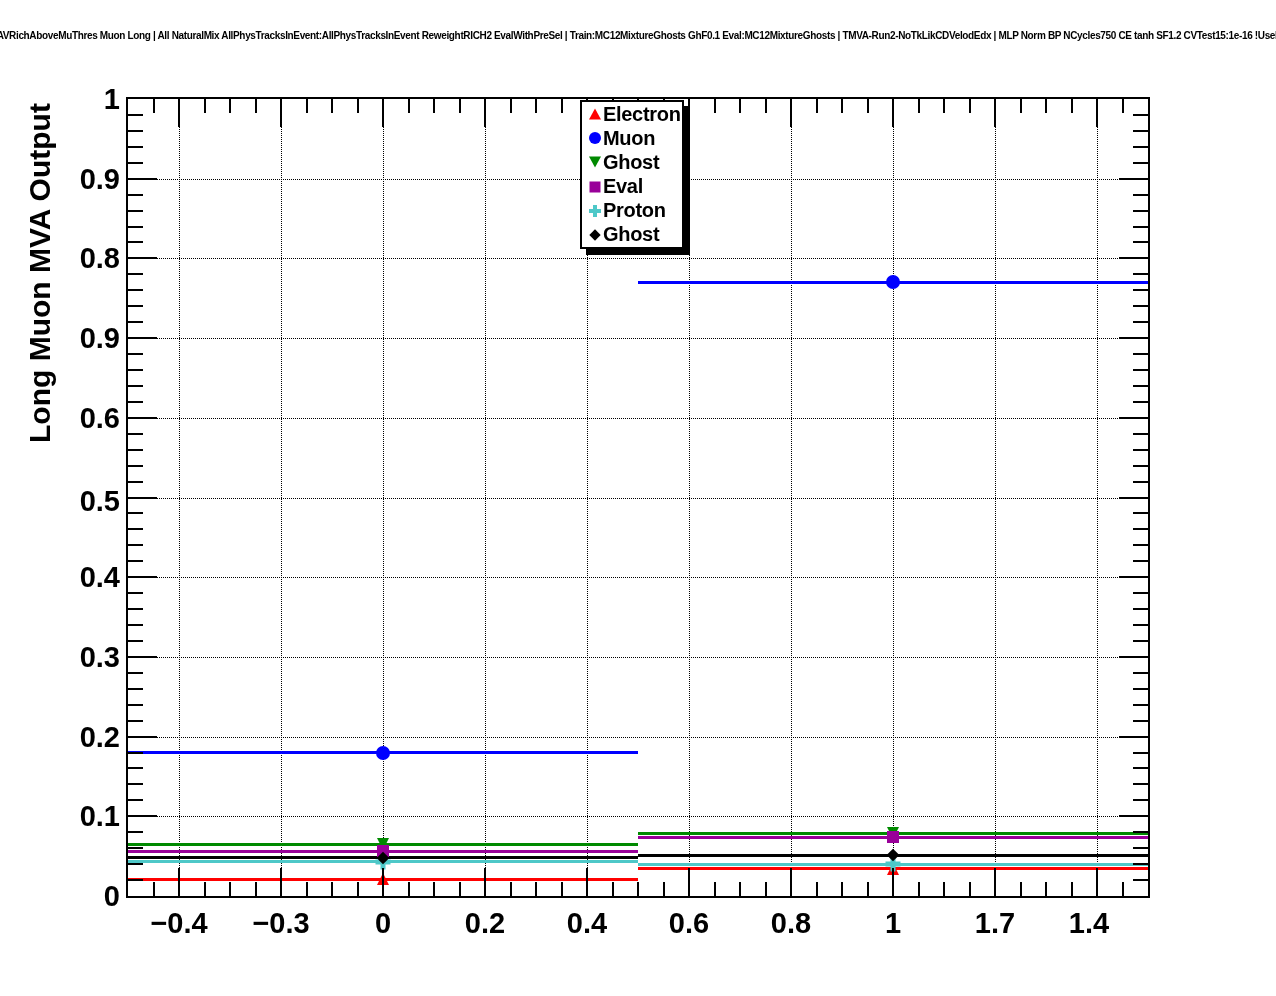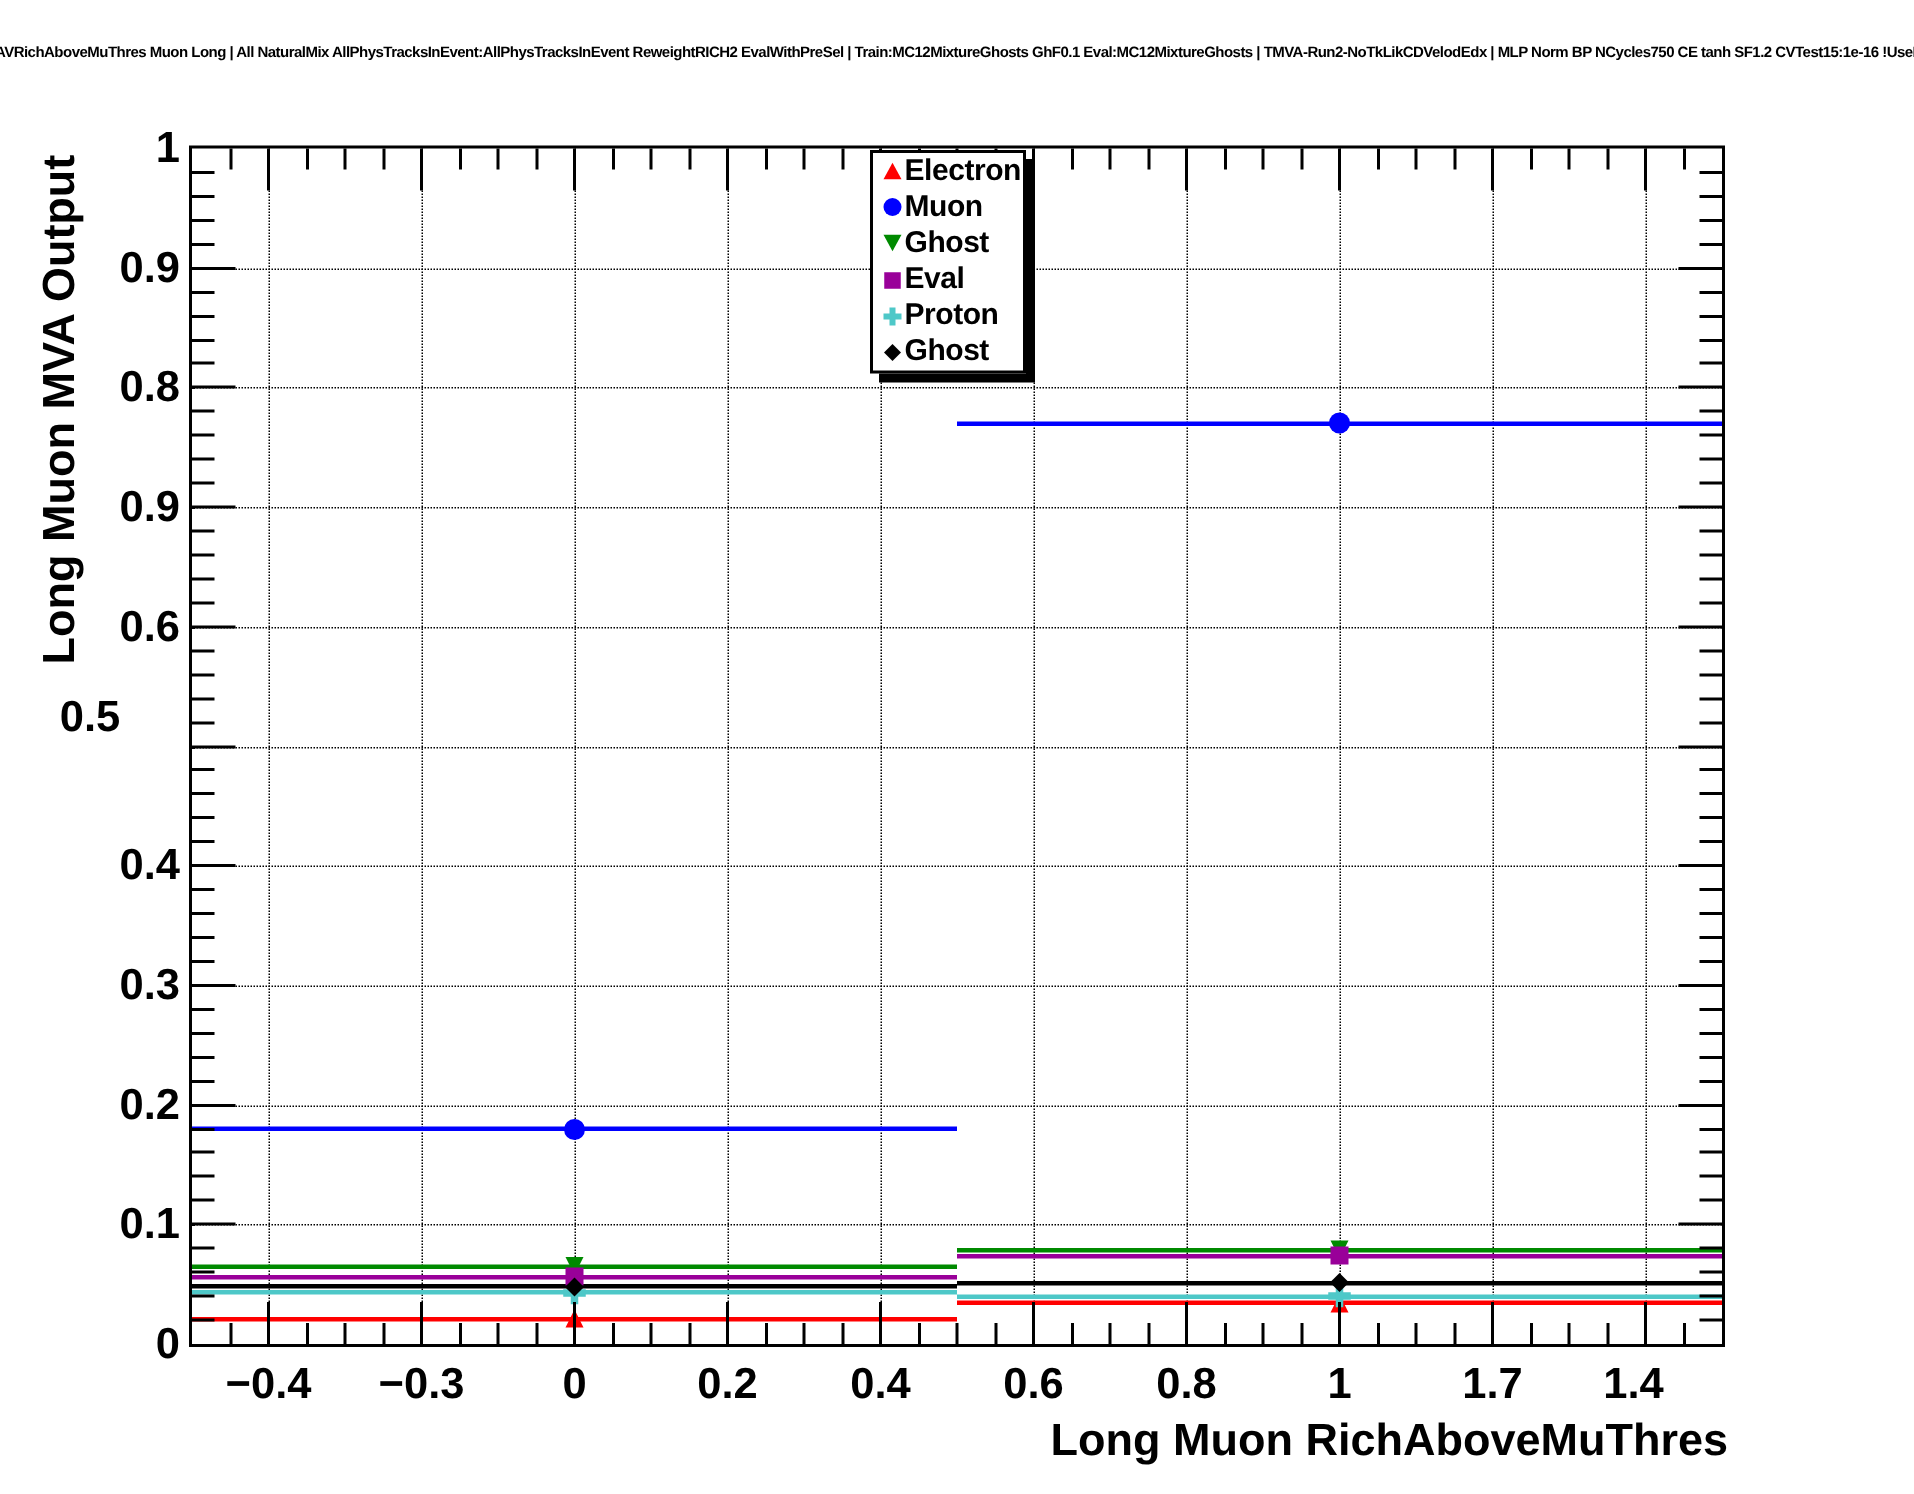--- a/index.html
+++ b/index.html
@@ -48,21 +48,20 @@
   .legend-marker{position:relative;width:16px;height:16px;flex:0 0 16px;}
   .legend-marker .mk{left:50%;top:50%;}
   .legend-label{font-size:20px;font-weight:bold;white-space:nowrap;letter-spacing:-0.3px;}
 </style>
 </head>
 <body>
 
 <div id="canvas">
   <div class="plot-title">MVAVRichAboveMuThres Muon Long | All NaturalMix AllPhysTracksInEvent:AllPhysTracksInEvent ReweightRICH2 EvalWithPreSel | Train:MC12MixtureGhosts GhF0.1 Eval:MC12MixtureGhosts | TMVA-Run2-NoTkLikCDVelodEdx | MLP Norm BP NCycles750 CE tanh SF1.2 CVTest15:1e-16 !UseReg</div>
   <div class="y-title">Long Muon MVA Output</div>
-  <div class="x-title">Long Muon RichAboveMuThres</div>
   <div id="plot-area">
       <div class="gridline-v" style="left: 51px;"></div>
       <div class="gridline-v" style="left: 153px;"></div>
       <div class="gridline-v" style="left: 255px;"></div>
       <div class="gridline-v" style="left: 357px;"></div>
       <div class="gridline-v" style="left: 459px;"></div>
       <div class="gridline-v" style="left: 561px;"></div>
       <div class="gridline-v" style="left: 663px;"></div>
       <div class="gridline-v" style="left: 765px;"></div>
       <div class="gridline-v" style="left: 867px;"></div>
@@ -283,21 +282,21 @@
       <div class="mk mk-diamond" style="width: 9px; height: 9px; background: rgb(0, 0, 0); left: 255px; top: 758.744px;"></div>
       <div class="mk mk-diamond" style="width: 9px; height: 9px; background: rgb(0, 0, 0); left: 765px; top: 756.353px;"></div>
     </div>
   <div class="frame-border"></div>
   <div id="y-labels">
       <div class="axis-label-y" style="top: 880px;">0</div>
       <div class="axis-label-y" style="top: 800.3px;">0.1</div>
       <div class="axis-label-y" style="top: 720.6px;">0.2</div>
       <div class="axis-label-y" style="top: 640.9px;">0.3</div>
       <div class="axis-label-y" style="top: 561.2px;">0.4</div>
-      <div class="axis-label-y" style="top: 462px; text-align: center;">0.5</div>
+      <div class="axis-label-y" style="top: 485px;">0.5</div>
       <div class="axis-label-y" style="top: 401.8px;">0.6</div>
       <div class="axis-label-y" style="top: 322.1px;">0.9</div>
       <div class="axis-label-y" style="top: 242.4px;">0.8</div>
       <div class="axis-label-y" style="top: 162.7px;">0.9</div>
       <div class="axis-label-y" style="top: 83px;">1</div>
     </div>
   <div id="x-labels">
       <div class="axis-label-x" style="left: 119px;">−0.4</div>
       <div class="axis-label-x" style="left: 221px;">−0.3</div>
       <div class="axis-label-x" style="left: 323px;">0</div>

